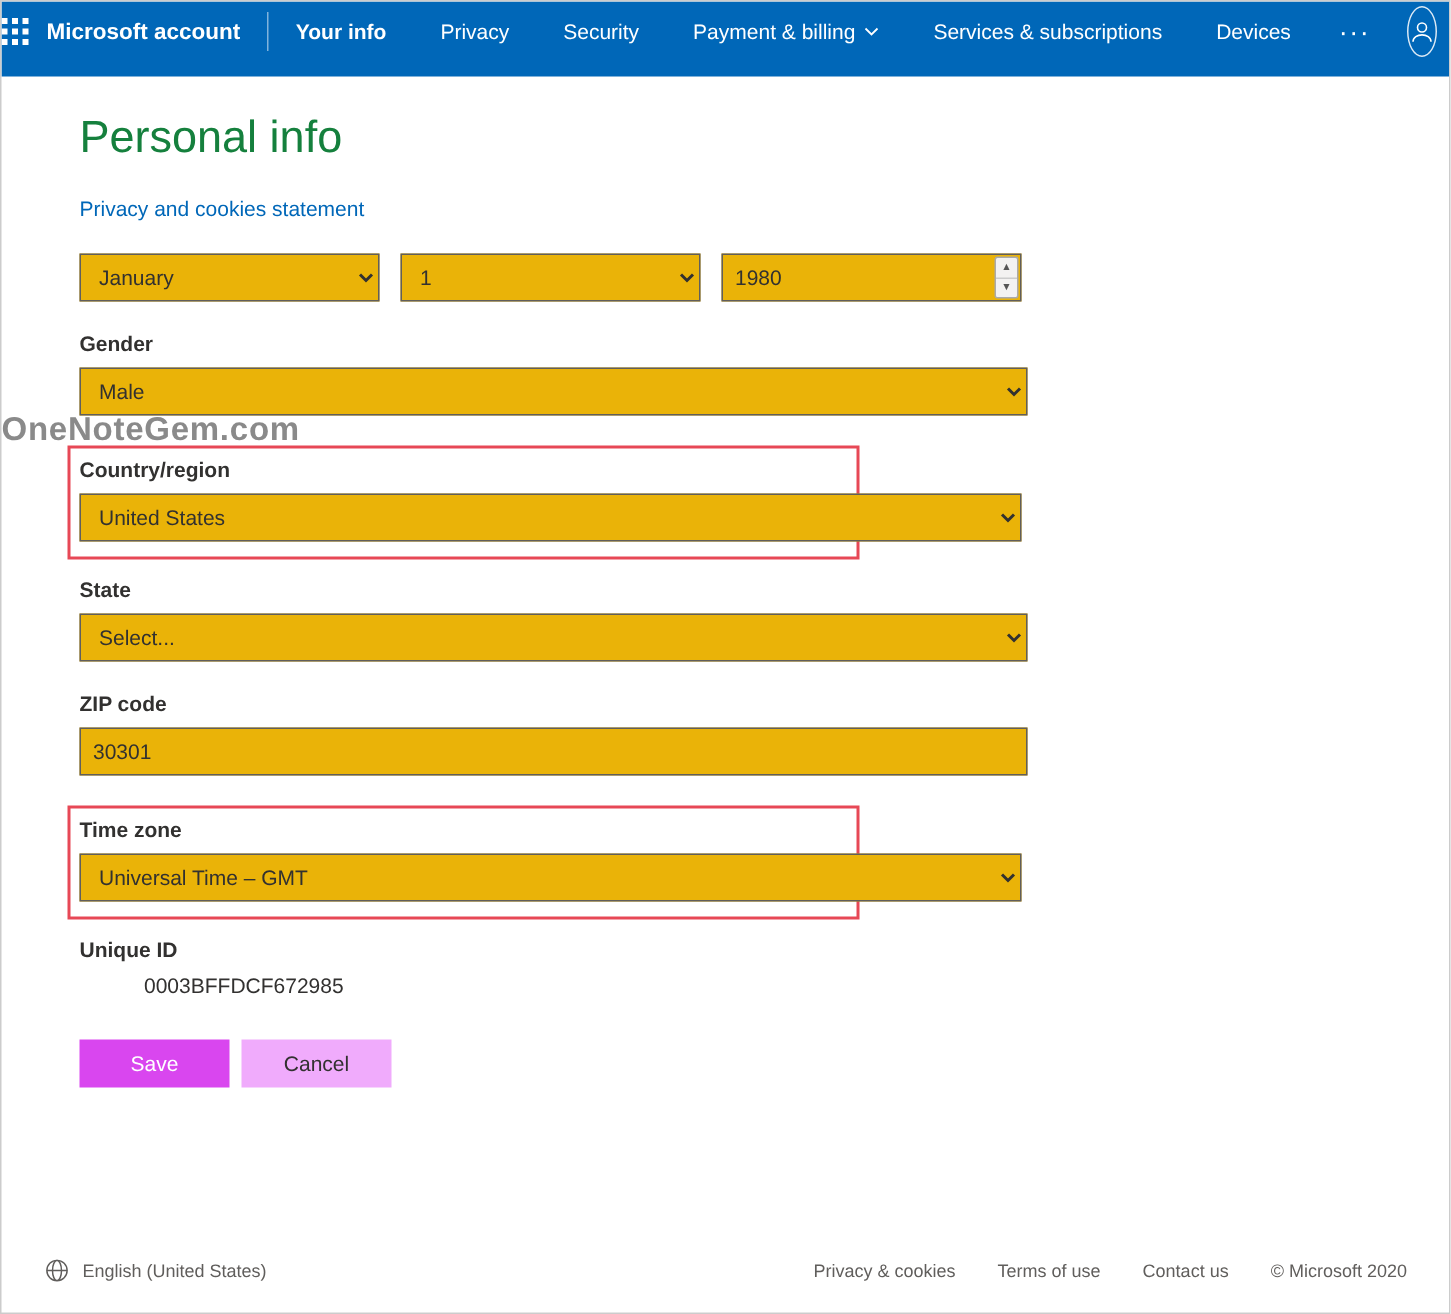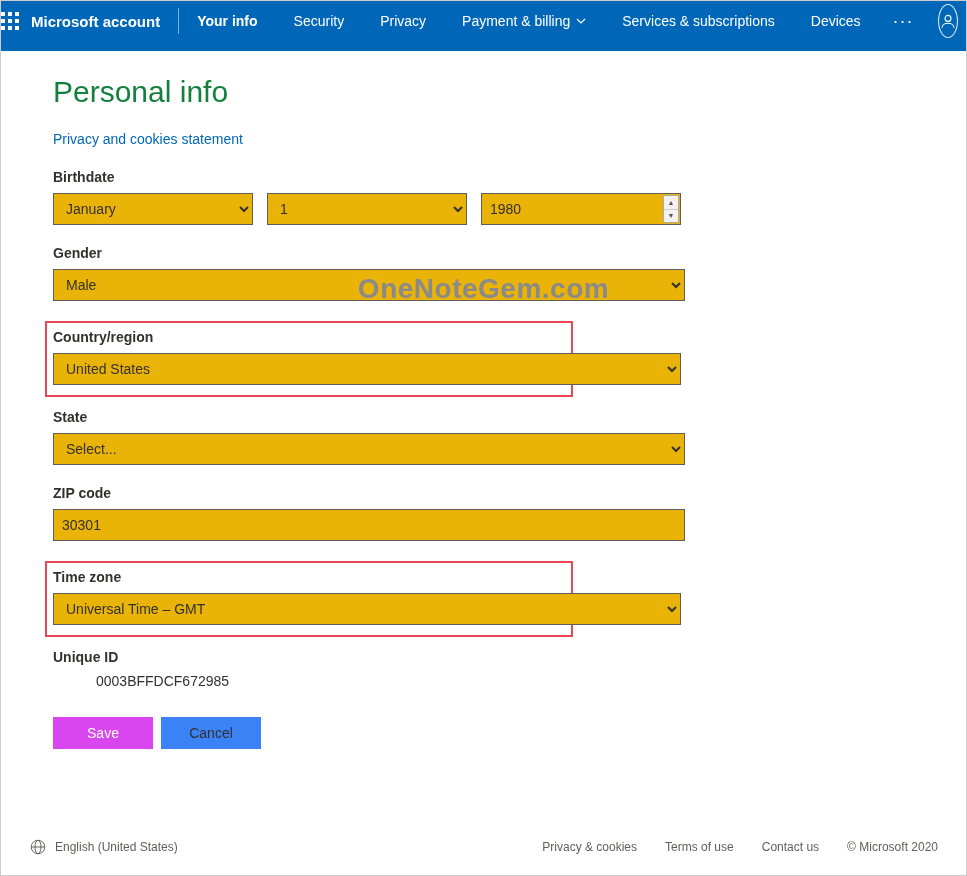--- a/index.html
+++ b/index.html
@@ -90,26 +90,26 @@
   .full-input { width:632px; }
   .hl .full-select { width:628px; }
 
   .readonly-val { font-size:14px; margin-top:4px;margin-left:43px; }
 
   .btn-row { margin-top:28px; display:flex; gap:8px; }
   .btn {
     width:100px; height:32px; border:none; font-family:inherit; font-size:14px; cursor:pointer;
   }
   .btn.primary { background:#d946ef; color:#fff; }
-  .btn.secondary { background:#3b82f6; color:#323130; }
+  .btn.secondary { background:#f0abfc; color:#323130; }
 
   
   .watermark {
-    position:absolute; top:272px; left:0; right:0; text-align:center;
-    font-size:28px; font-weight:600; color:#8a8a8a; pointer-events:none;
+    position:absolute; top:272px; left:0; right:0; 
+    font-size:22px; font-weight:600; color:#8a8a8a; pointer-events:none;
     letter-spacing:0.5px;
   }
 
   
   .footer {
     position:absolute; bottom:0; left:0; right:0;
     height:56px; display:flex; align-items:center;
     padding: 0 28px; color:#605e5c; font-size:12px;
   }
   .footer .lang { display:flex; align-items:center; gap:8px; cursor:pointer; }
@@ -135,22 +135,22 @@
         <span></span>
       <span></span>
         <span></span>
         <span></span>
     </div>
   </div>
   <div class="brand">Microsoft account</div>
   <div class="nav">
     <div class="nav-divider"></div>
     <div class="nav-item active">Your info</div>
+    <div class="nav-item">Privacy</div>
     <div class="nav-item">Security</div>
-    <div class="nav-item">Privacy</div>
     <div class="nav-item">
       <span>Payment &amp; billing</span>
       <span class="chev-down">
         <svg width="10" height="10" viewBox="0 0 10 10">
             <path d="M1 3 L5 7 L9 3" stroke="#fff" stroke-width="1.2" fill="none"></path>
           </svg>
       </span>
     </div>
     <div class="nav-item">Services &amp; subscriptions</div>
     <div class="nav-item">Devices</div>
@@ -167,21 +167,20 @@
 
 <div class="watermark">OneNoteGem.com</div>
 
 <div class="content">
   <h1>Personal info</h1>
 
   <a class="privacy-link">Privacy and cookies statement</a>
 
   
   <div class="field-group">
-    <span class="label">Birthdate</span>
     <div class="birth-row">
       <select class="select month">
         <option>January</option>
       </select>
       <select class="select day">
         <option>1</option>
       </select>
       <div class="spinner-wrap">
         <input class="spinner" type="text" value="1980" style="">
         <div class="spinner-btns">

